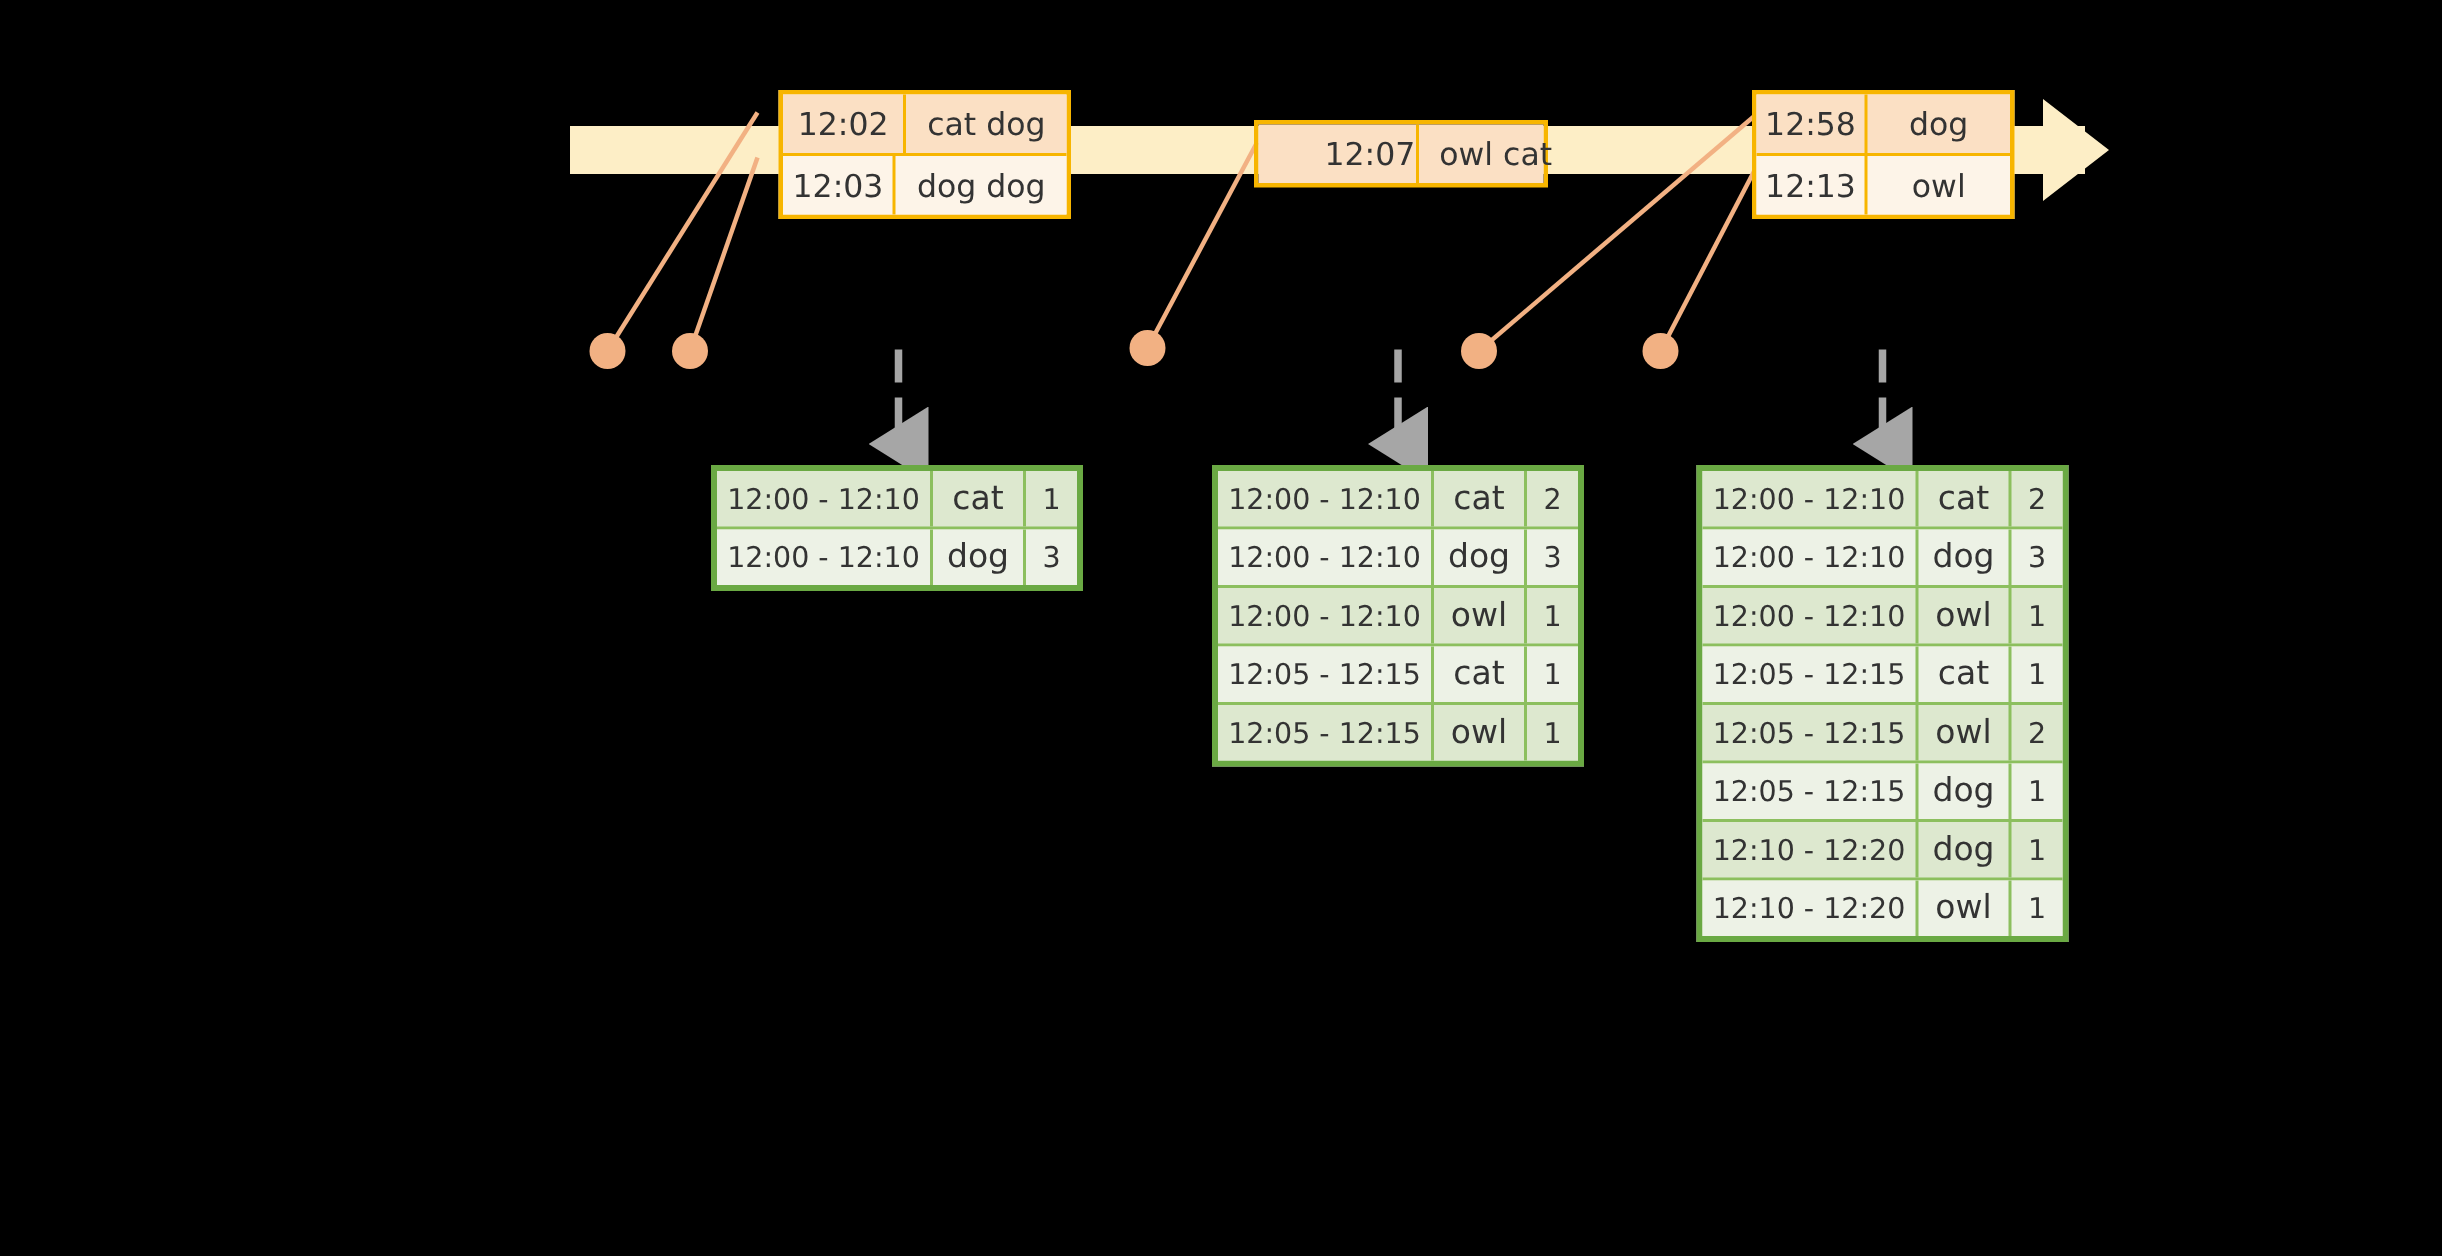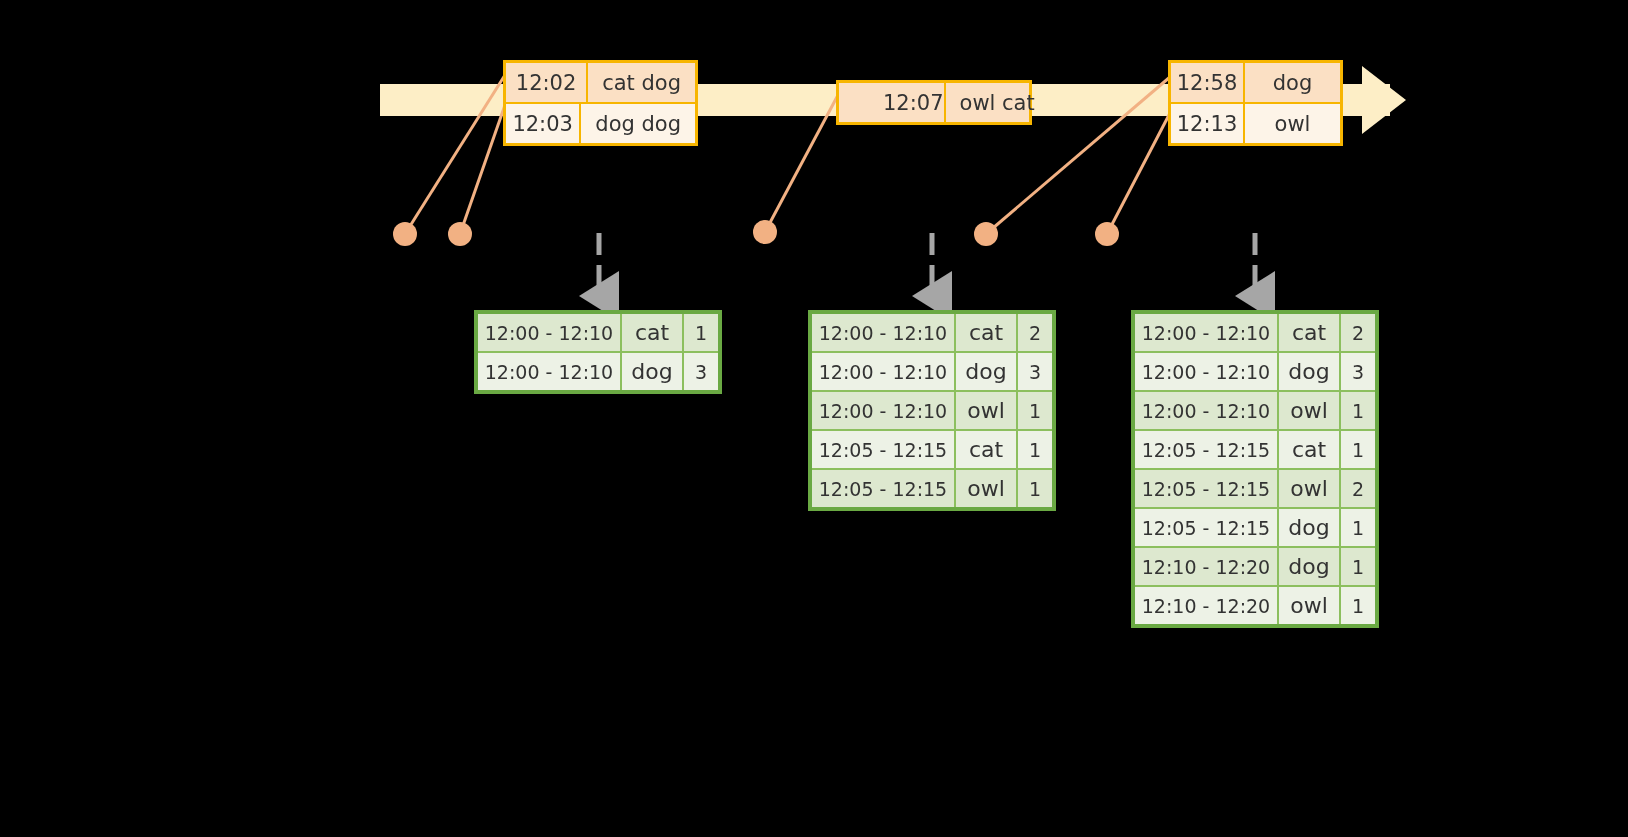--- a/index.html
+++ b/index.html
@@ -69,21 +69,21 @@
   .event-words {
     flex: 1;
     display: flex;
     align-items: center;
     justify-content: center;
     font-size: 21px;
     padding: 0 14px;
     box-sizing: border-box;
     white-space: nowrap;
   }
-  #event-box-1 { left: 503px; top: 60px; width: 195px; }
+  #event-box-1 { left: 519px; top: 60px; width: 195px; }
   #event-box-2 { left: 836px; top: 80px; width: 196px; }
   #event-box-3 { left: 1168px; top: 60px; width: 175px; }
   #event-box-2 .event-time { width: 88px; margin-left: 44px; }
   #event-box-3 .event-time { width: 74px; }
 
   
   .dot {
     position: absolute;
     width: 24px;
     height: 24px;

